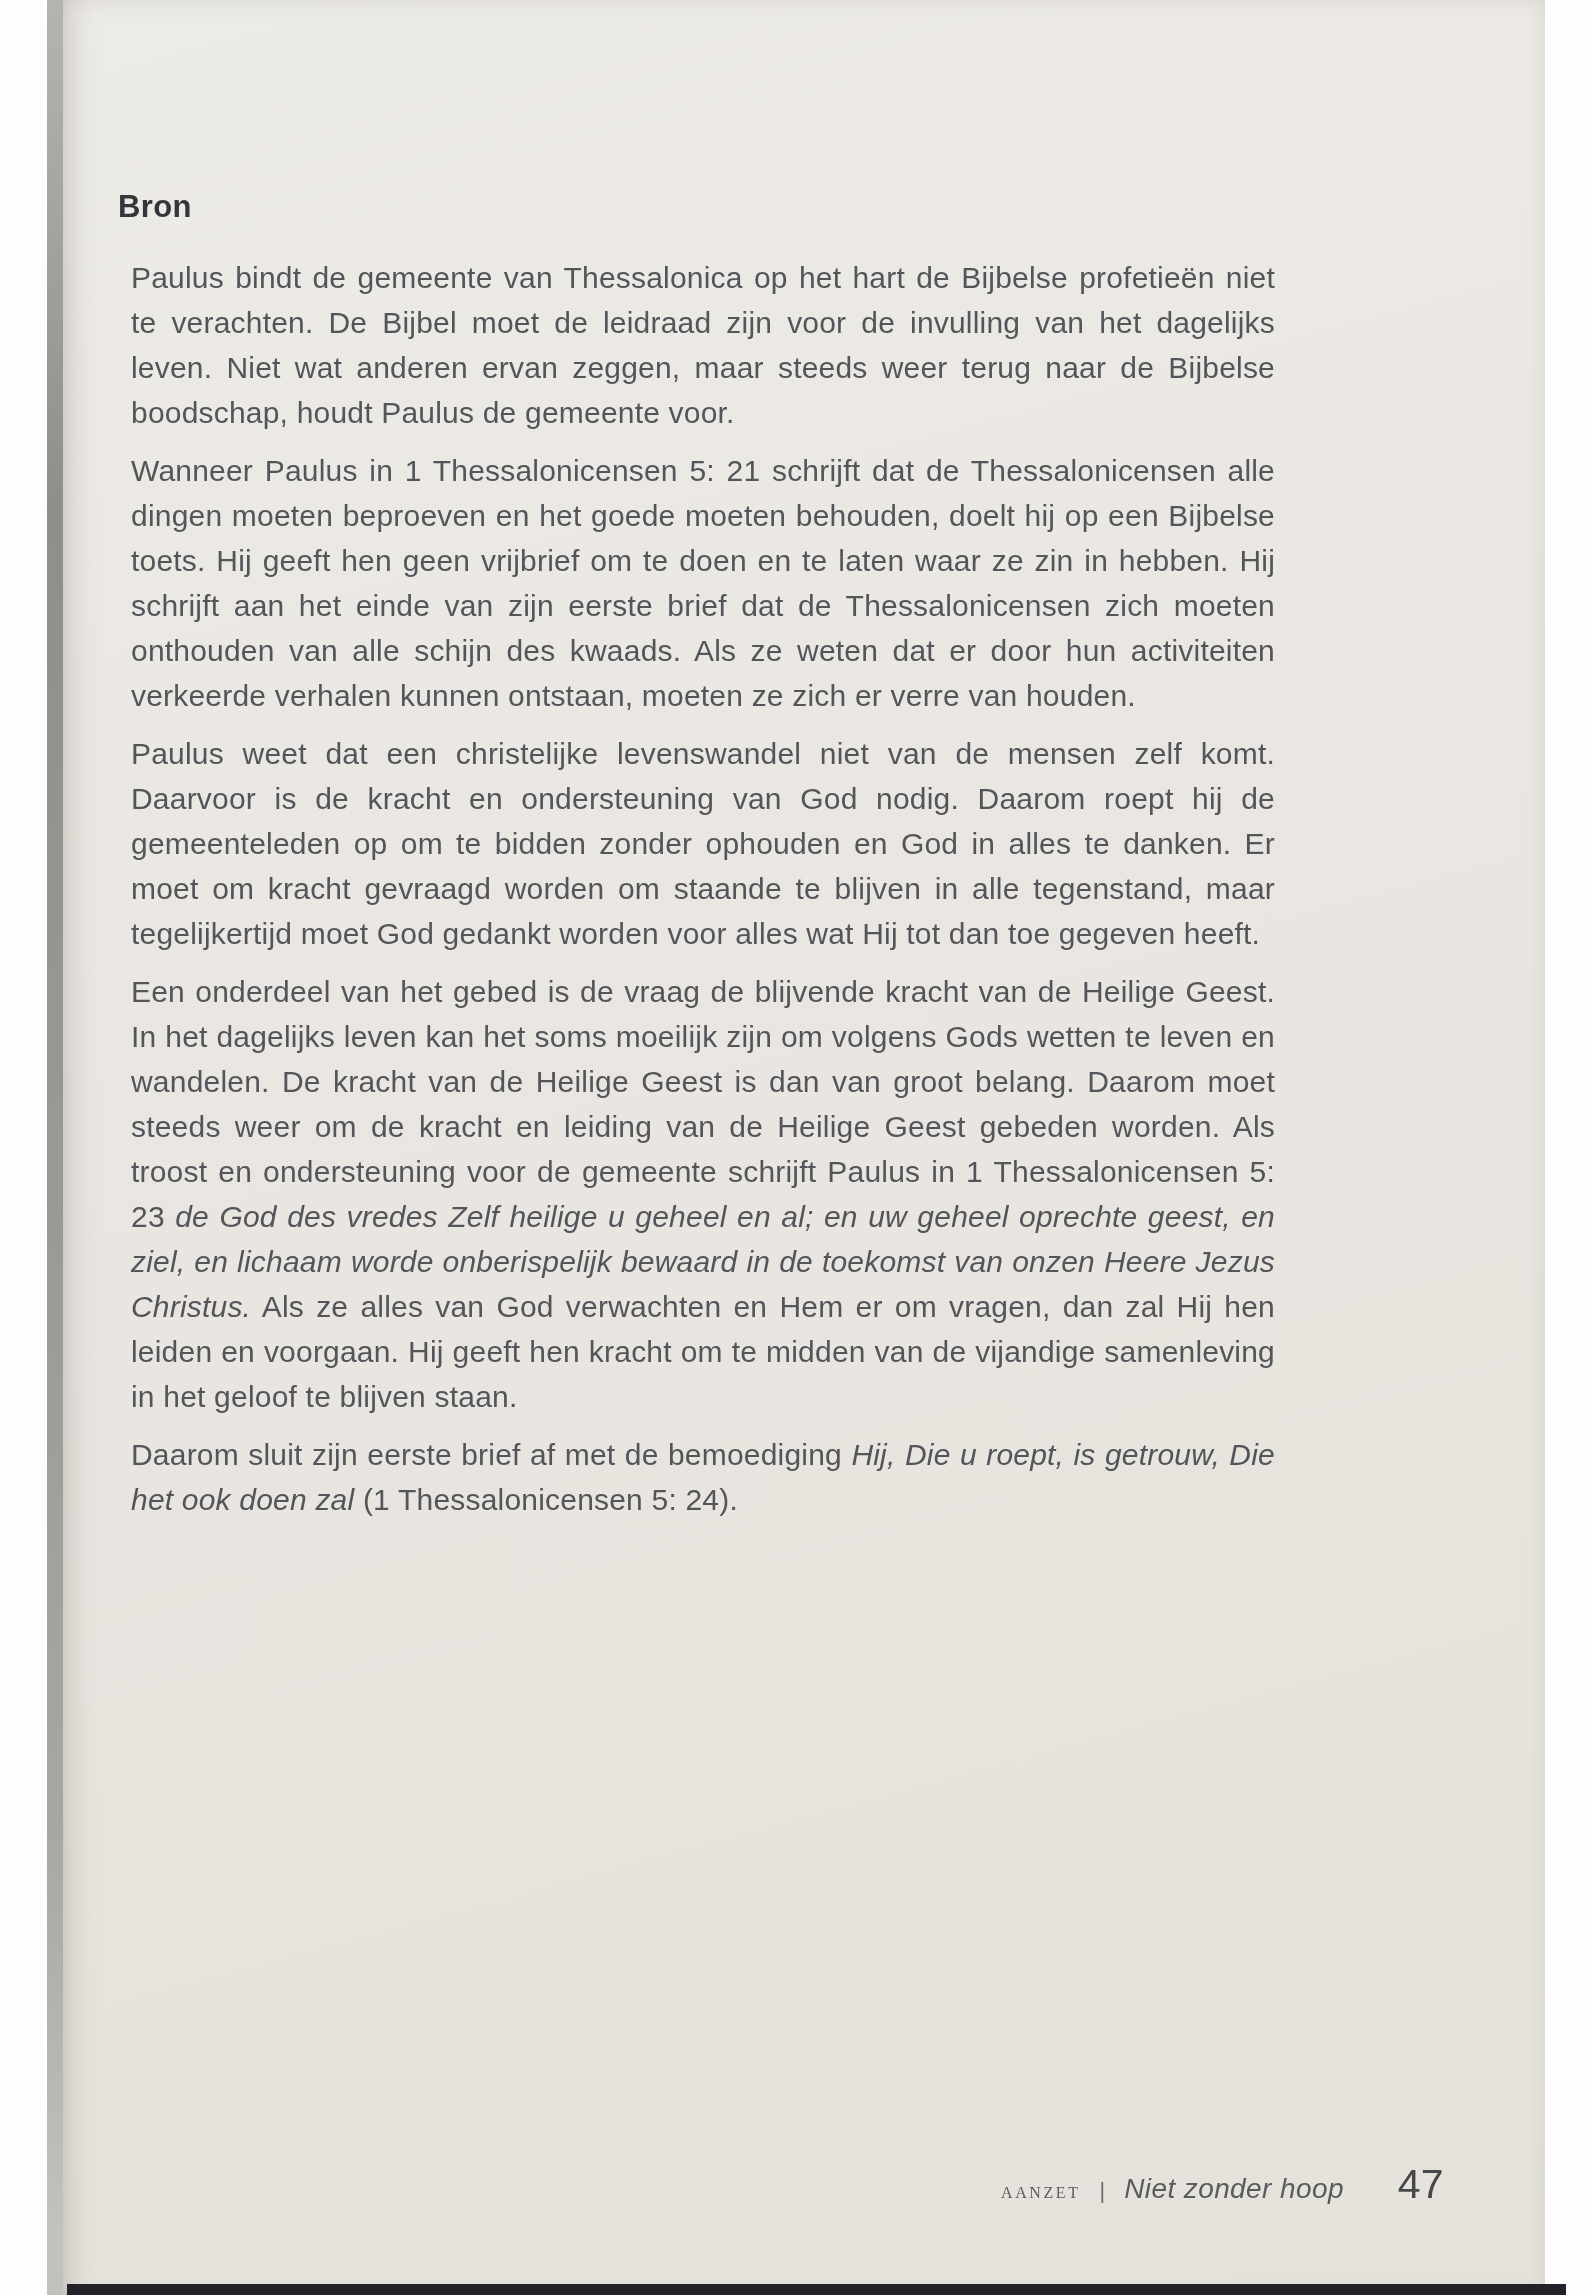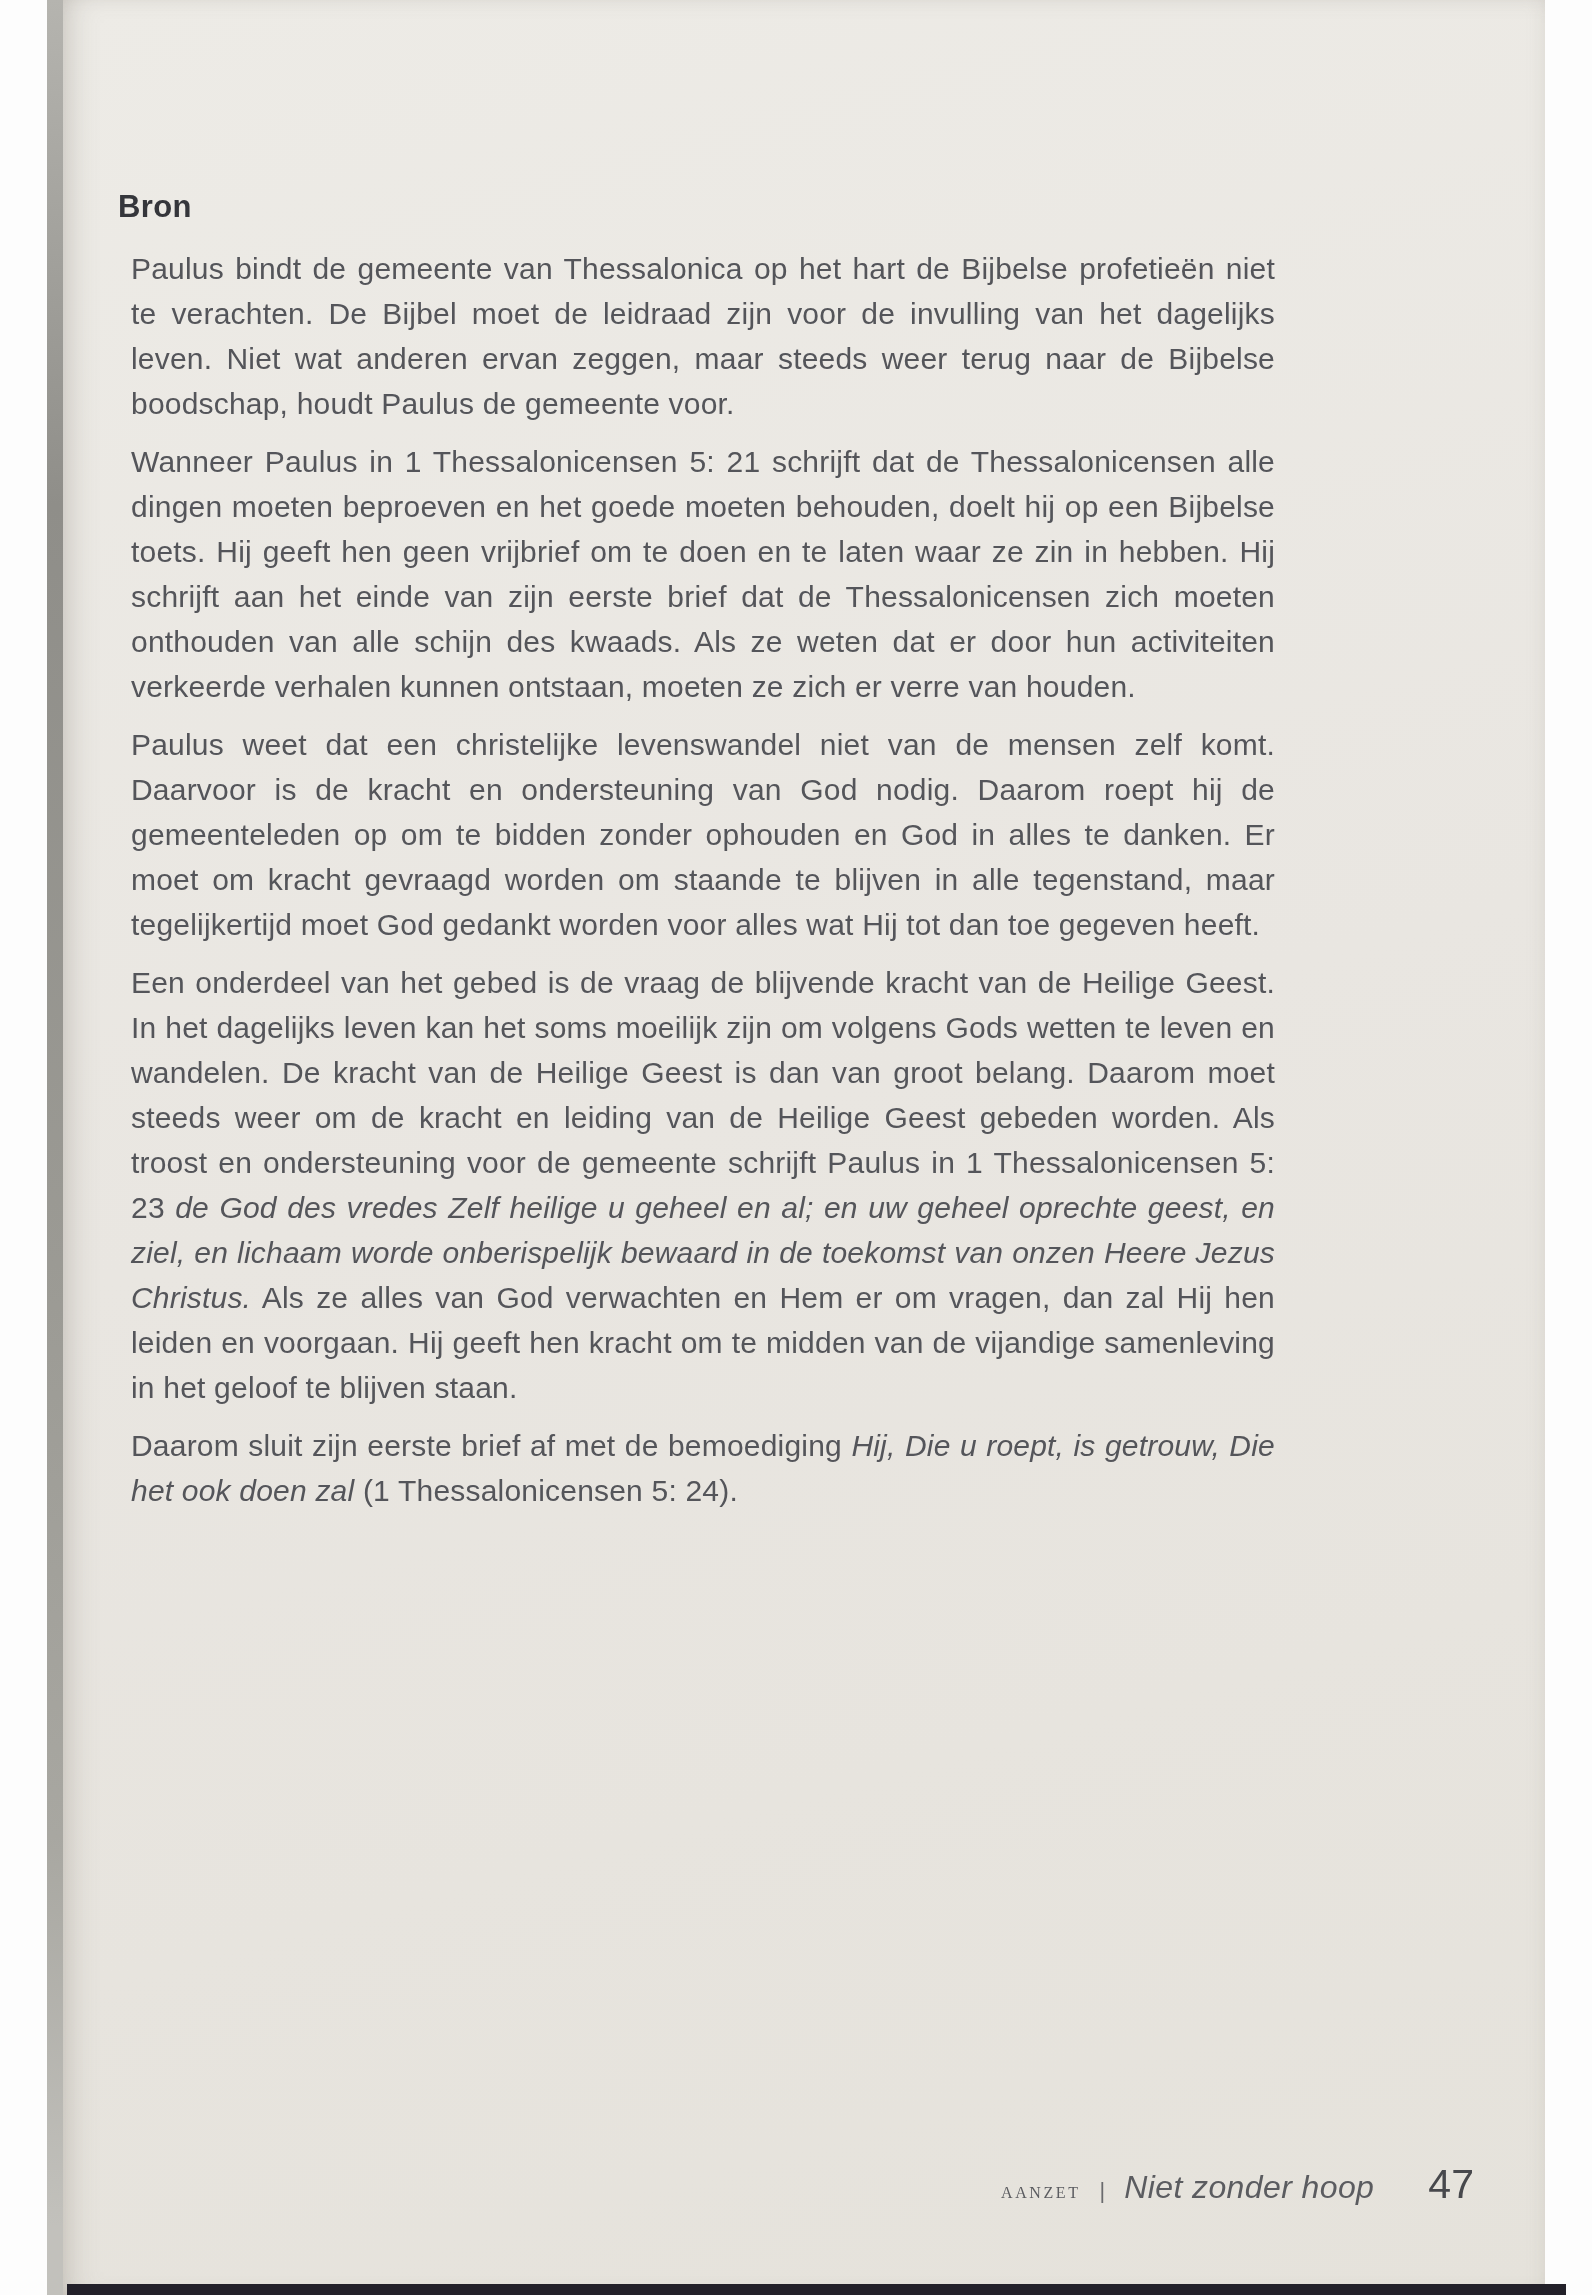--- a/index.html
+++ b/index.html
@@ -44,21 +44,21 @@
     height: 11.2px;
     background: #23212a;
   }
   .content {
     position: absolute;
     left: 118px;
     top: 183px;
     width: 1170px;
   }
   .heading {
-    margin: 0 0 16px 0;
+    margin: 0 0 25px 0;
     font: 700 31px/47px "Liberation Sans", sans-serif;
     color: #35363b;
     letter-spacing: 0.4px;
   }
   .content p {
     margin: 13px;
     font: 400 30px/45px "Liberation Sans", sans-serif;
     color: #54555a;
     text-align: justify;
     letter-spacing: 0.2px;
@@ -79,21 +79,21 @@
     font-size: 16px;
     letter-spacing: 2.6px;
     font-family: Liberation Serif, serif;
   }
   .footer-sep {
     font-size: 21.6px;
     margin: 0 19px;
     color: #6a6b6e;
   }
   .footer-chapter {
-    font-size: 32px;
+    font-size: 28px;
     font-style: italic;
     letter-spacing: 0.4px;
   }
   .footer-page {
     font-size: 41px;
     margin-left: 54px;
     color: #47484c;
   }
 </style>
 </head>

